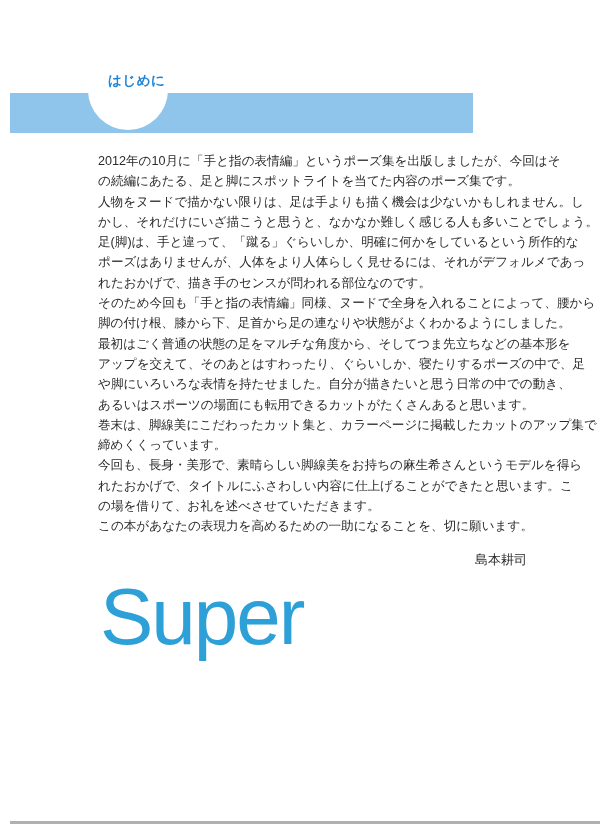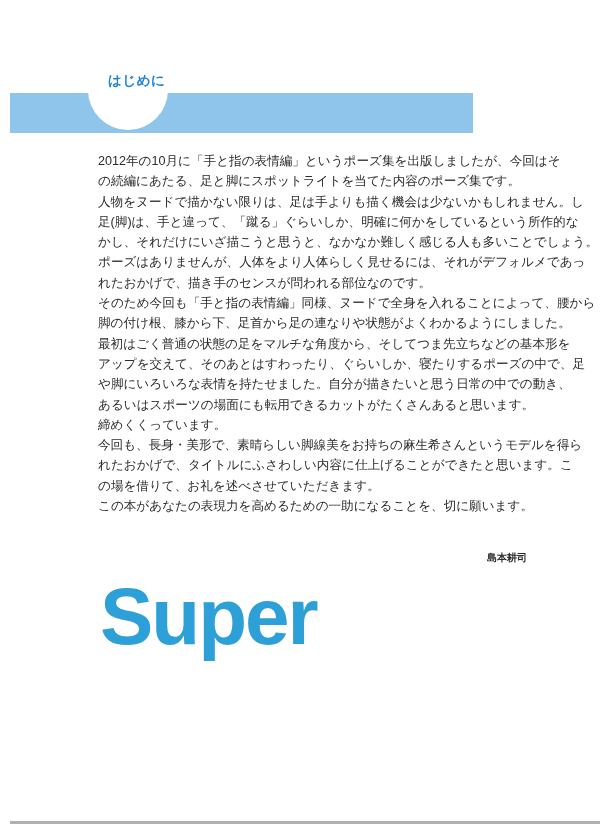--- a/index.html
+++ b/index.html
@@ -65,32 +65,32 @@
   }
   #body-text .line.end {
     text-align-last: left;
   }
 
   
   #author-name {
     position: absolute;
     top: 551px;
     right: 83px;
-    font-size: 10px;
+    font-size: 13px;
     color: var(--body-color, #2B2B2B);
-    font-weight: 700;
+    font-weight: 400;
   }
 
   
   #logo {
     position: absolute;
     left: 90px;
     top: 578px;
     color: var(--logo-color, #2EA0D8);
-    font-weight: 700;
+    font-weight: 400;
     text-align: right;
   }
   #logo-line1 {
     font-size: 80px;
     line-height: 78px;
     letter-spacing: -2px;
   }
   #logo-line2 {
     font-size: 45px;
     line-height: 38px;
@@ -121,30 +121,31 @@
 <div id="page">
 
   <div id="banner"></div>
   <div id="banner-notch"></div>
   <div id="section-label">はじめに</div>
 
   <div id="body-text">
       <div class="line">2012年の10月に「手と指の表情編」というポーズ集を出版しましたが、今回はそ</div>
       <div class="line end">の続編にあたる、足と脚にスポットライトを当てた内容のポーズ集です。</div>
       <div class="line">人物をヌードで描かない限りは、足は手よりも描く機会は少ないかもしれません。し</div>
+      <div class="line end">かし、それだけにいざ描こうと思うと、なかなか難しく感じる人も多いことでしょう。</div>
       <div class="line">足(脚)は、手と違って、「蹴る」ぐらいしか、明確に何かをしているという所作的な</div>
-      <div class="line end">かし、それだけにいざ描こうと思うと、なかなか難しく感じる人も多いことでしょう。</div>
       <div class="line">ポーズはありませんが、人体をより人体らしく見せるには、それがデフォルメであっ</div>
       <div class="line end">れたおかげで、描き手のセンスが問われる部位なのです。</div>
       <div class="line">そのため今回も「手と指の表情編」同様、ヌードで全身を入れることによって、腰から</div>
       <div class="line end">脚の付け根、膝から下、足首から足の連なりや状態がよくわかるようにしました。</div>
       <div class="line">最初はごく普通の状態の足をマルチな角度から、そしてつま先立ちなどの基本形を</div>
       <div class="line">アップを交えて、そのあとはすわったり、ぐらいしか、寝たりするポーズの中で、足</div>
       <div class="line">や脚にいろいろな表情を持たせました。自分が描きたいと思う日常の中での動き、</div>
       <div class="line end">あるいはスポーツの場面にも転用できるカットがたくさんあると思います。</div>
+      <div class="line">巻末は、脚線美にこだわったカット集と、カラーページに掲載したカットのアップ集で</div>
       <div class="line end">締めくくっています。</div>
       <div class="line">今回も、長身・美形で、素晴らしい脚線美をお持ちの麻生希さんというモデルを得ら</div>
       <div class="line">れたおかげで、タイトルにふさわしい内容に仕上げることができたと思います。こ</div>
       <div class="line end">の場を借りて、お礼を述べさせていただきます。</div>
       <div class="line end">この本があなたの表現力を高めるための一助になることを、切に願います。</div>
     </div>
 
   <div id="author-name">島本耕司</div>
 
   <div id="logo">

